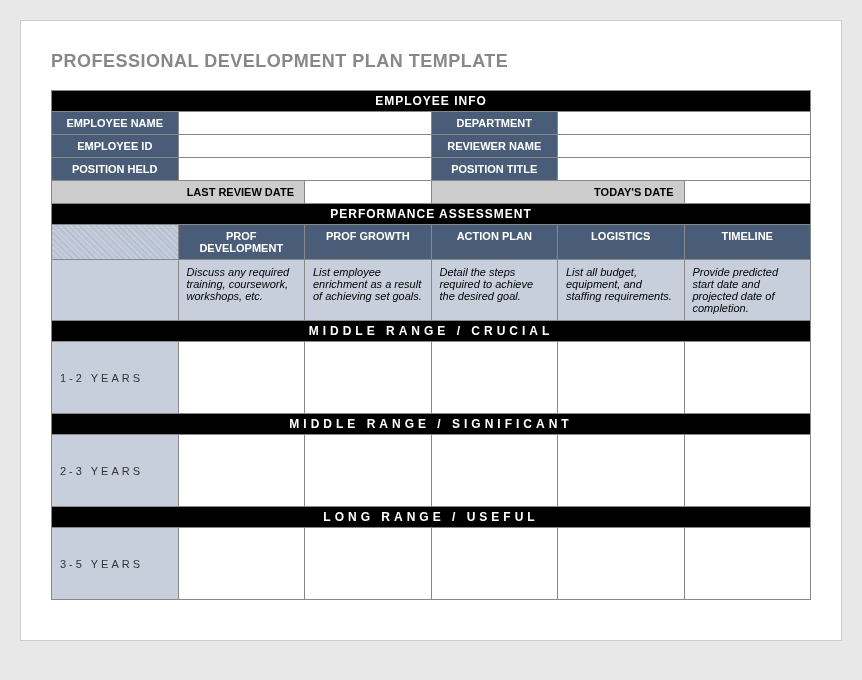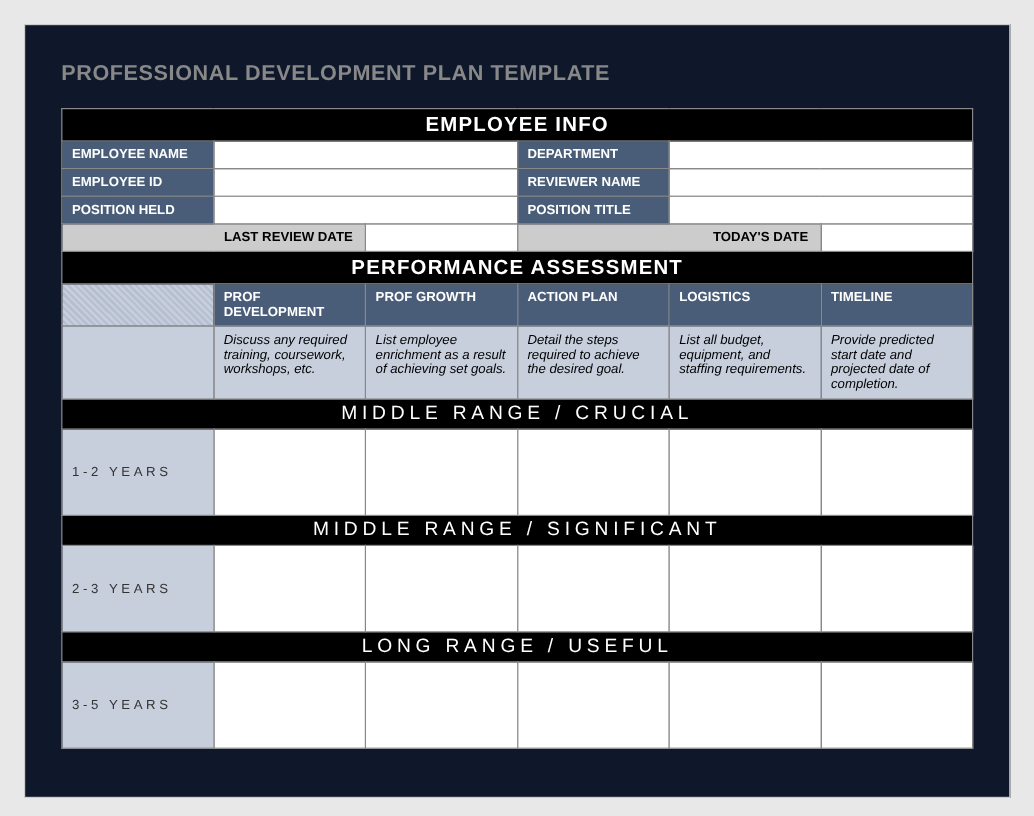--- a/index.html
+++ b/index.html
@@ -5,21 +5,21 @@
   * { box-sizing: border-box; margin: 0; padding: 0; }
   body {
     background: #e8e8e8;
     font-family: Arial, Helvetica, sans-serif;
     padding: 20px;
     display: flex;
     justify-content: center;
   }
   .page {
     width: 822px;
-    background: #0f172a;
+    background: #ffffff;
     border: 1px solid #ccc;
     padding: 30px 30px 40px 30px;
   }
   .title {
     font-size: 18px;
     font-weight: bold;
     color: #888;
     letter-spacing: 0.5px;
     margin-bottom: 18px;
   }
@@ -32,39 +32,40 @@
     border: 1px solid #888;
     padding: 4px 8px;
     font-size: 11px;
     vertical-align: top;
   }
   .black-bar {
     background: #000;
     color: #fff;
     font-weight: bold;
     text-align: center;
-    font-size: 17px;
+    font-size: 12px;
     letter-spacing: 1px;
     padding: 3px 0;
   }
   .black-bar-spaced {
     background: #000;
     color: #fff;
-    font-weight: normal;
+    font-weight: bold;
     text-align: center;
-    font-size: 16px;
+    font-size: 12px;
     letter-spacing: 4px;
     padding: 3px 0;
   }
   .slate-cell {
     background: #4a5d78;
     color: #fff;
     font-weight: bold;
     font-size: 11px;
     padding: 5px 8px;
+    text-align: center;
   }
   .gray-label {
     background: #ccc;
     color: #000;
     font-weight: bold;
     font-size: 11px;
     text-align: right;
     padding: 5px 10px;
     margin-left: 36px;
   }

